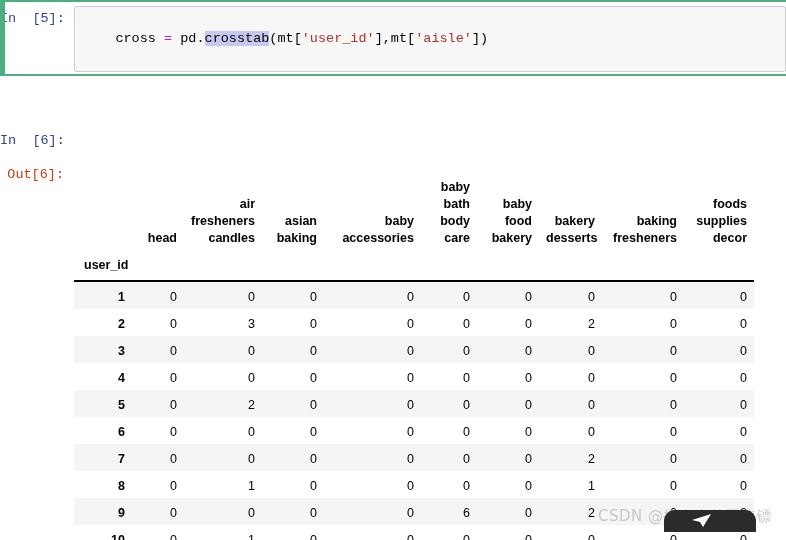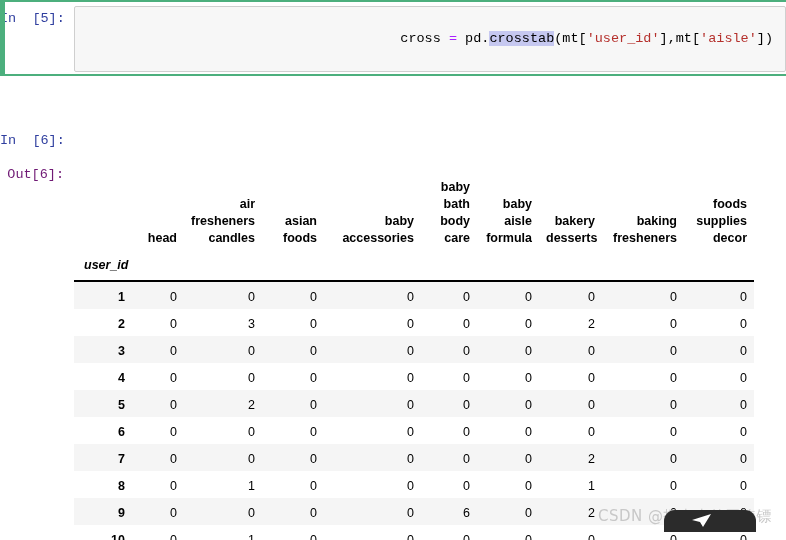--- a/index.html
+++ b/index.html
@@ -49,36 +49,35 @@
     text-align: right;
     padding-right: 10px;
     padding-top: 5px;
     font-family: "Liberation Mono", monospace;
     font-size: 13.5px;
     color: #303f9f;
     white-space: pre;
     letter-spacing: 0px;
   }
   .prompt.out {
-    color: #701a75;
+    color: #c2410c;
   }
   .input-area {
     flex: 1;
     background: #f7f7f7;
     border: 1px solid #cfcfcf;
     border-radius: 2px;
     padding: 5px 12px 5px 8px;
     font-family: "Liberation Mono", monospace;
     font-size: 13.5px;
     color: #000000;
     white-space: pre;
     overflow: hidden;
     min-height: 18px;
     line-height: 18px;
-    text-align: right;
   }
   .tok-op      { color: #aa22ff; }
   .tok-str     { color: #b5312d; }
   .tok-num     { color: #008000; }
   .tok-hl      { background: #c6c8f0; }
   .tok-plain   { color: #000000; }
 
   
   .out-row {
     display: flex;
@@ -125,21 +124,20 @@
   }
   table.df thead tr.indexname th {
     text-align: left;
     padding-top: 6px;
     padding-bottom: 6px;
     border-bottom: 2px solid #000000;
   }
   table.df thead tr.indexname th.idx-label {
     text-align: right;
     padding-left: 10px;
-    font-style: italic;
   }
   table.df tbody th.rowidx {
     text-align: right;
     font-weight: bold;
     padding-right: 7px;
   }
   table.df tbody tr:nth-child(odd) {
     background: #f5f5f5;
   }
   table.df tbody tr:nth-child(even) {
@@ -217,24 +215,24 @@
             <col class="c-6">
             <col class="c-7">
             <col class="c-8">
 
         </colgroup>
         <thead>
           <tr class="colnames">
             <th></th>
             <th>head</th>
             <th>air fresheners candles</th>
-            <th>asian foods</th>
+            <th>asian baking</th>
             <th>baby accessories</th>
             <th>baby bath body care</th>
-            <th>baby aisle formula</th>
+            <th>baby food bakery</th>
             <th>bakery desserts</th>
             <th>baking fresheners</th>
             <th>foods supplies decor</th>
 
           </tr>
           <tr class="indexname">
             <th class="idx-label">user_id</th>
             <th></th>
             <th></th>
             <th></th>

